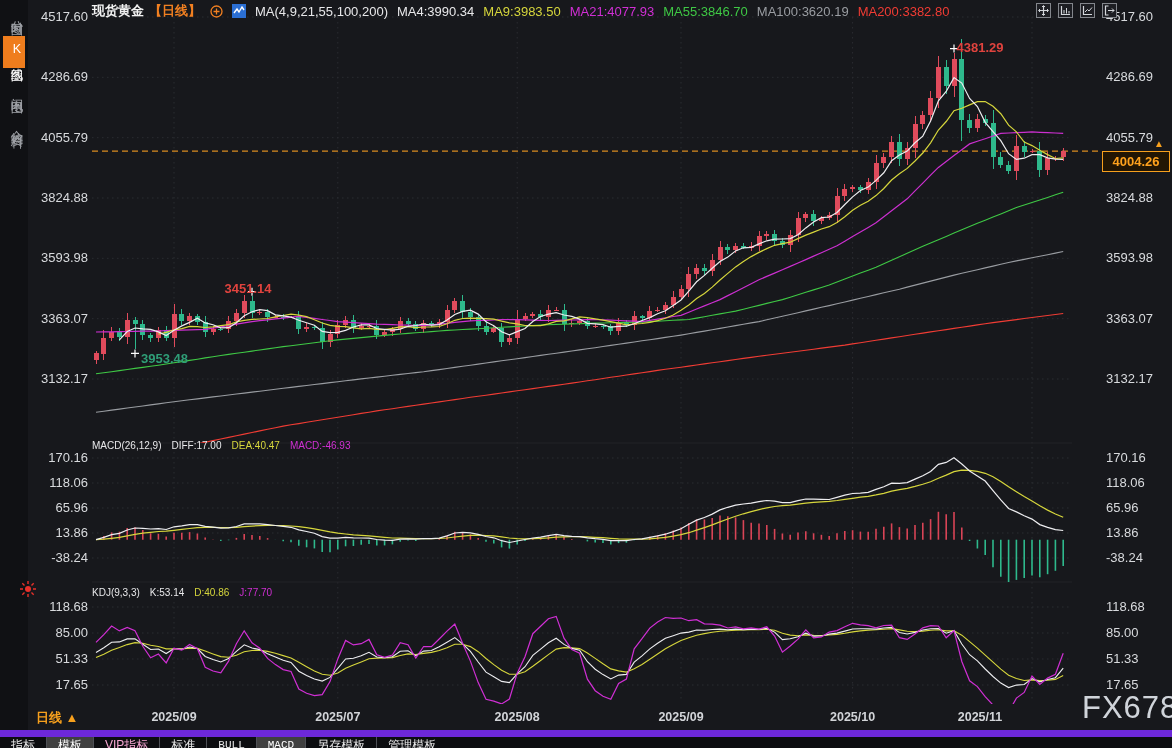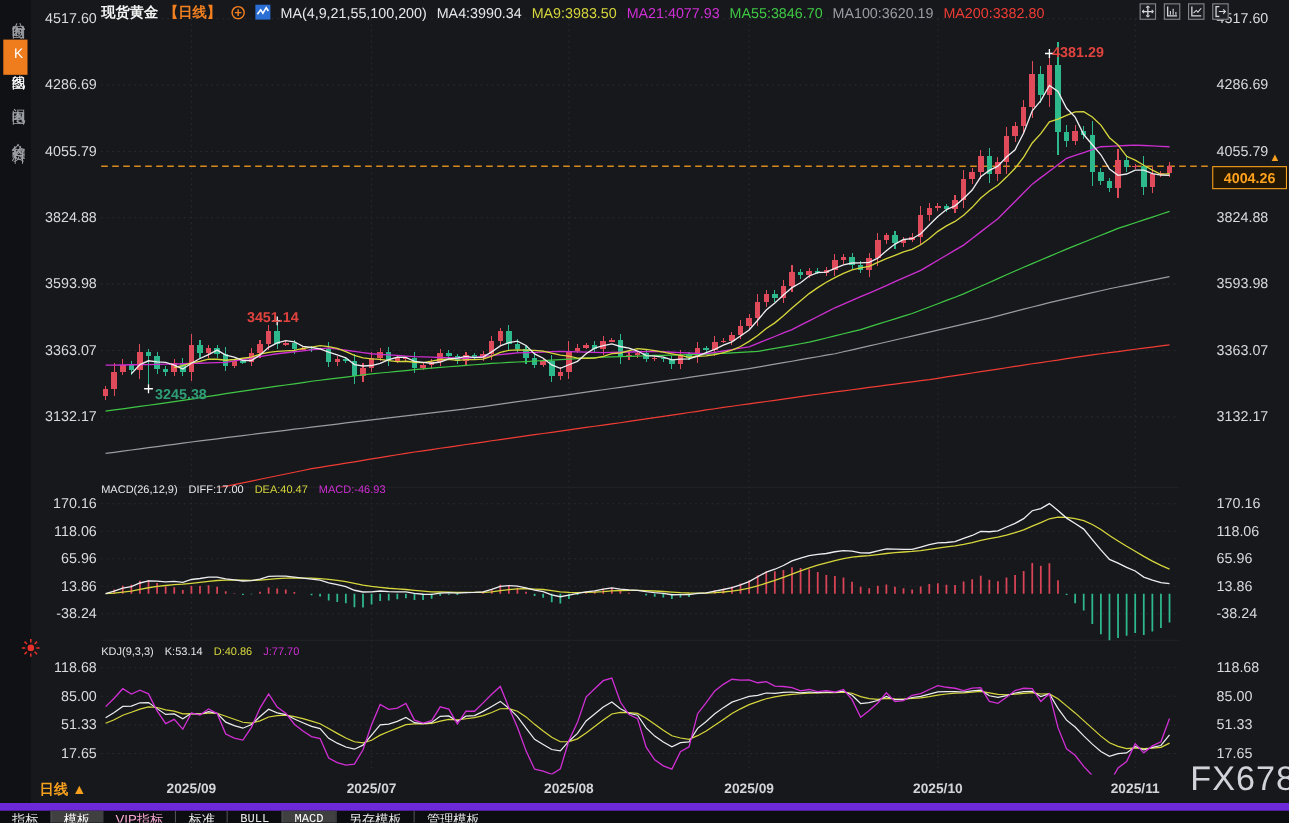--- a/index.html
+++ b/index.html
@@ -596,21 +596,21 @@
   </div>
   <div class="ind-head" style="top:587px">
     <span class="c-white">KDJ(9,3,3)</span>
     <span class="c-white">K:53.14</span>
     <span class="c-yellow">D:40.86</span>
     <span class="c-magenta">J:77.70</span>
   </div>
 
   <div class="ann red" style="left:980px;top:40px;transform:translateX(-50%)">4381.29</div>
   <div class="ann red" style="left:248px;top:281px;transform:translateX(-50%)">3451.14</div>
-  <div class="ann green" style="left:141px;top:351px">3245.38</div>
+  <div class="ann green" style="left:141px;top:351px">3953.48</div>
   <div id="pricebox" style="top: 150.631px;">4004.26</div>
   <div id="priceflag" style="top: 138.131px;">▲</div>
 
   <div id="live">
     <svg width="18" height="18" viewBox="0 0 18 18">
         <circle cx="9" cy="9" r="3" fill="#e8302a"></circle>
         <g stroke="#e8302a" stroke-width="1.4">
           <path d="M9 1v3M9 14v3M1 9h3M14 9h3M3.3 3.3l2.2 2.2M12.5 12.5l2.2 2.2M14.7 3.3l-2.2 2.2M5.5 12.5l-2.2 2.2"></path>
         </g>
       </svg>
@@ -618,21 +618,21 @@
 
   <div id="watermark">FX678</div>
 
   <div id="axisrow">
     <span id="periodlabel">日线 ▲</span>
   <span class="month" style="left: 174px;">2025/09</span>
       <span class="month" style="left: 337.8px;">2025/07</span>
       <span class="month" style="left: 517.2px;">2025/08</span>
       <span class="month" style="left: 681px;">2025/09</span>
       <span class="month" style="left: 852.6px;">2025/10</span>
-      <span class="month" style="left: 1032px;">2025/11</span>
+      <span class="month" style="left: 980px;">2025/11</span>
     </div>
 
   <div id="toolbar">
       <div class="tb ">指标</div>
       <div class="tb t-orange">模板</div>
       <div class="tb t-vip">VIP指标</div>
       <div class="tb ">标准</div>
       <div class="tb t-mono">BULL</div>
       <div class="tb t-orange t-mono">MACD</div>
       <div class="tb ">另存模板</div>

